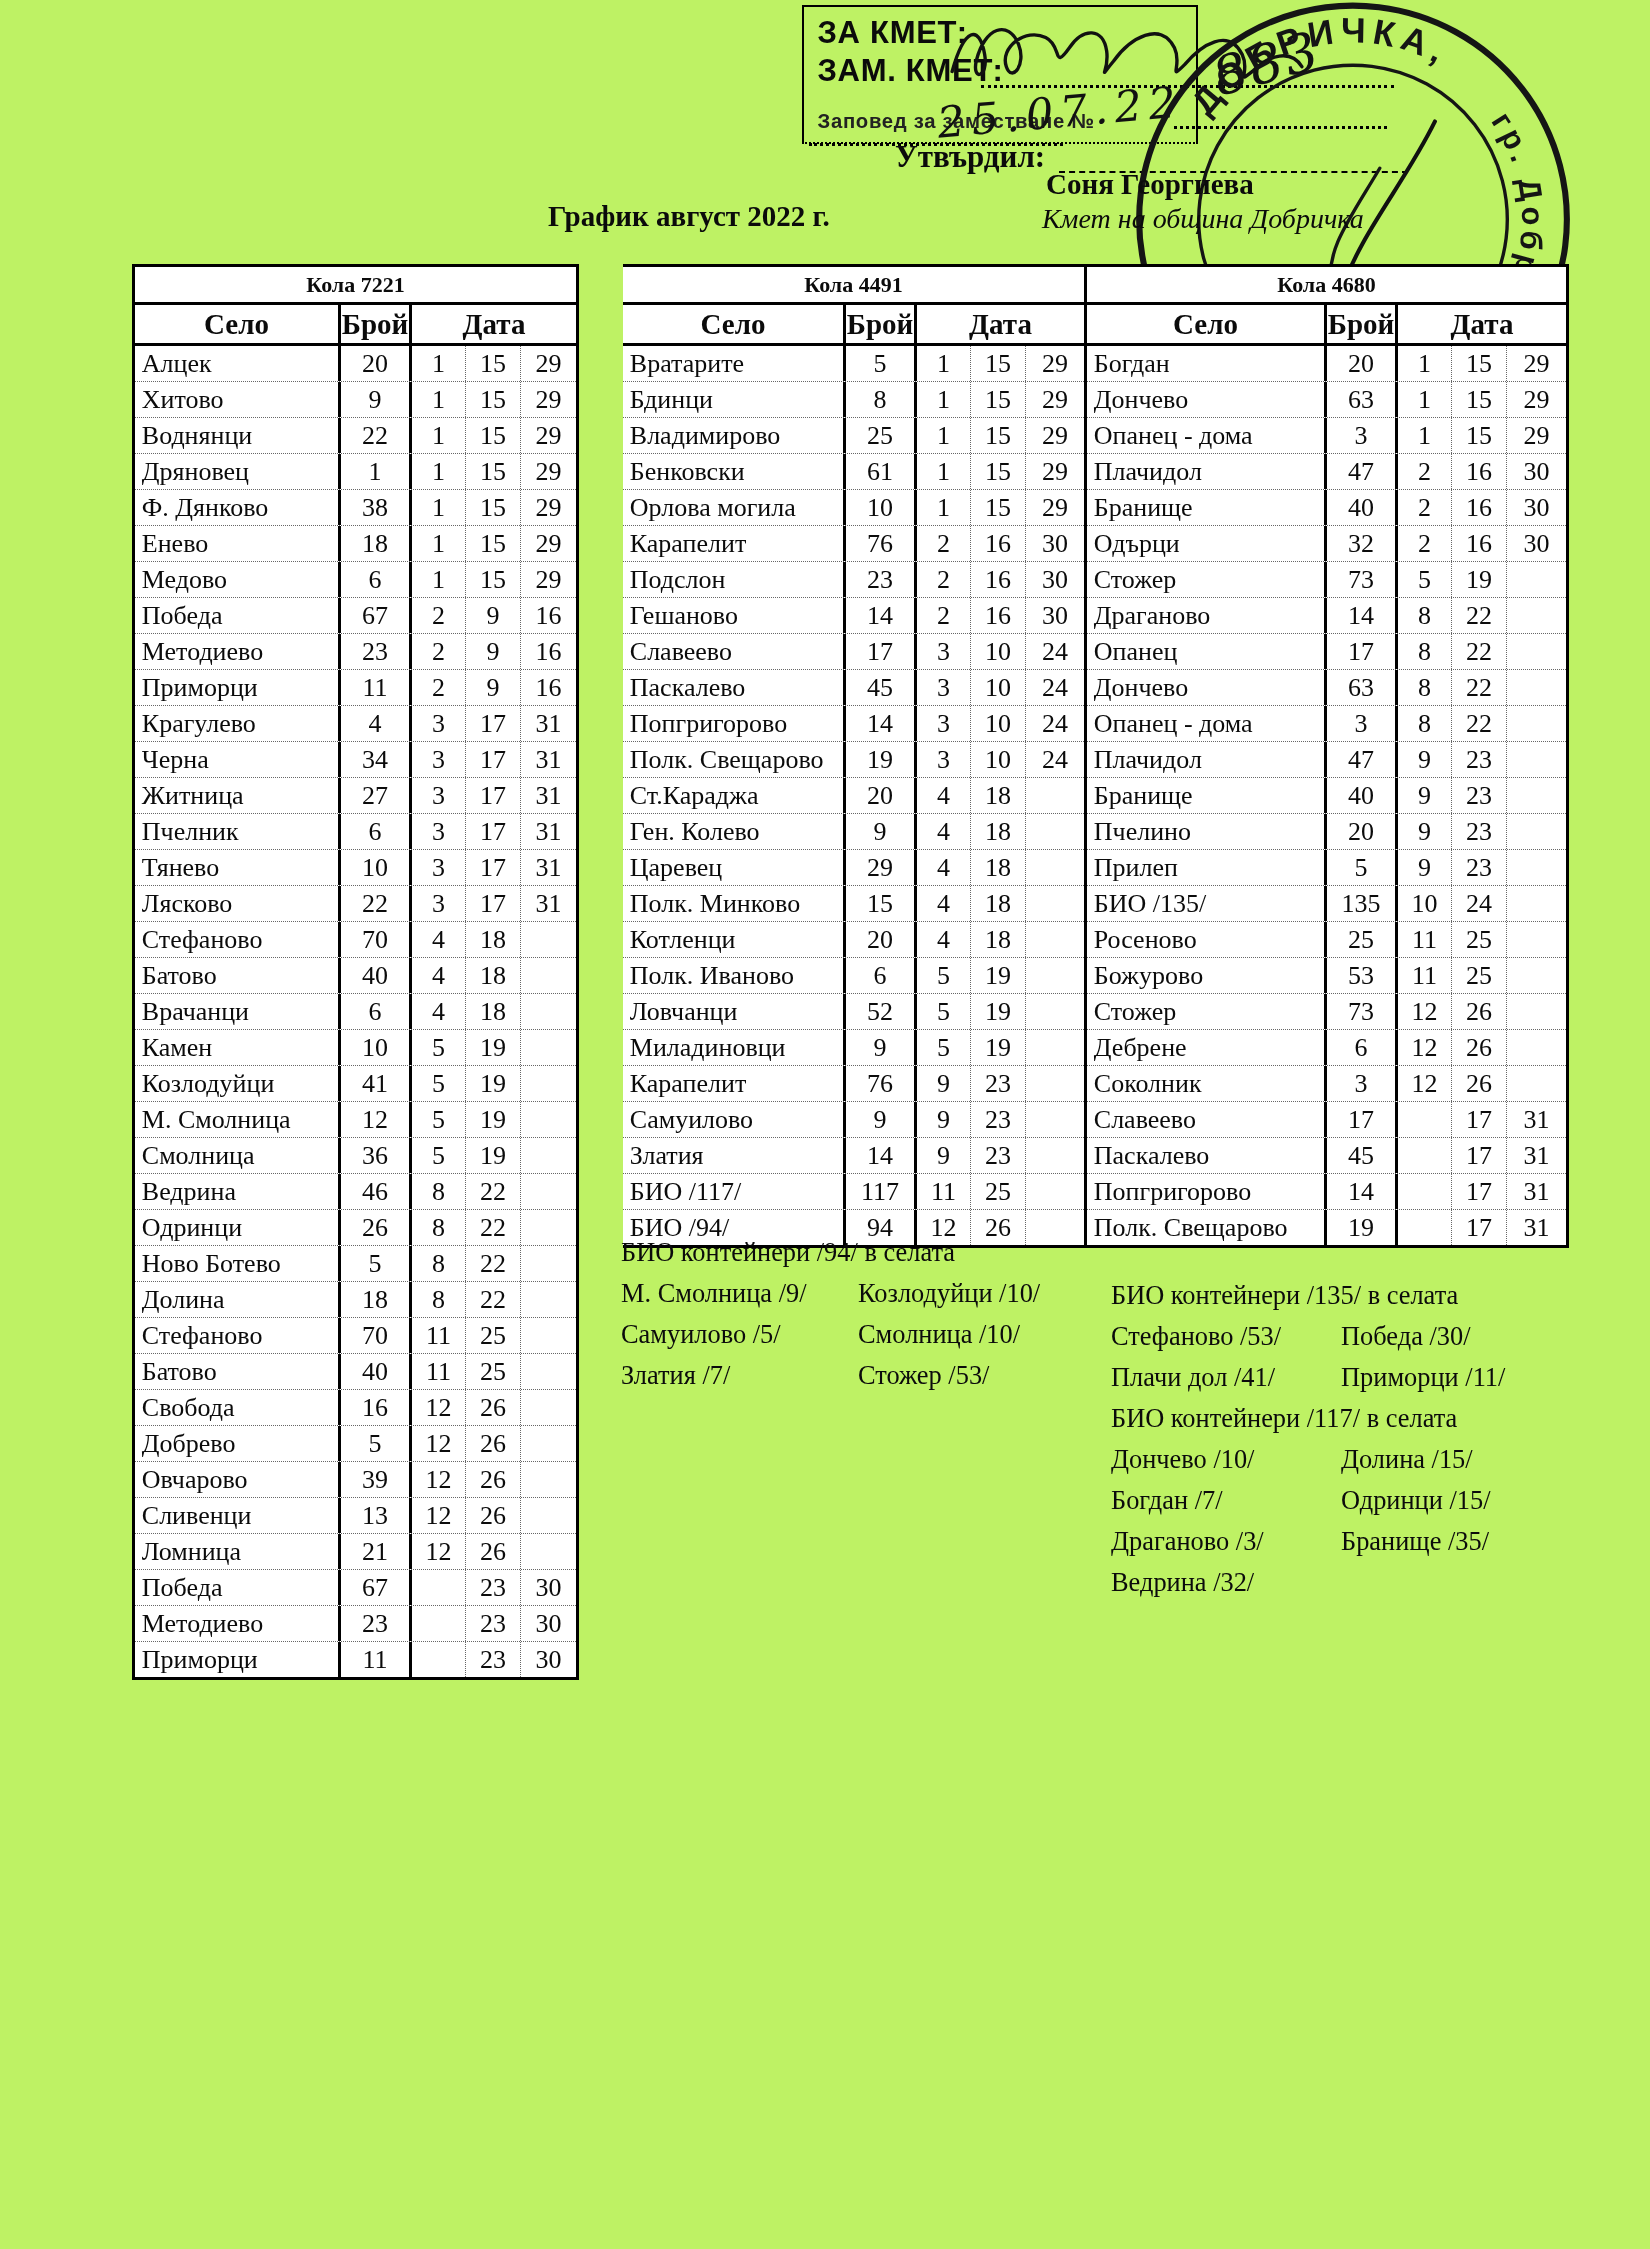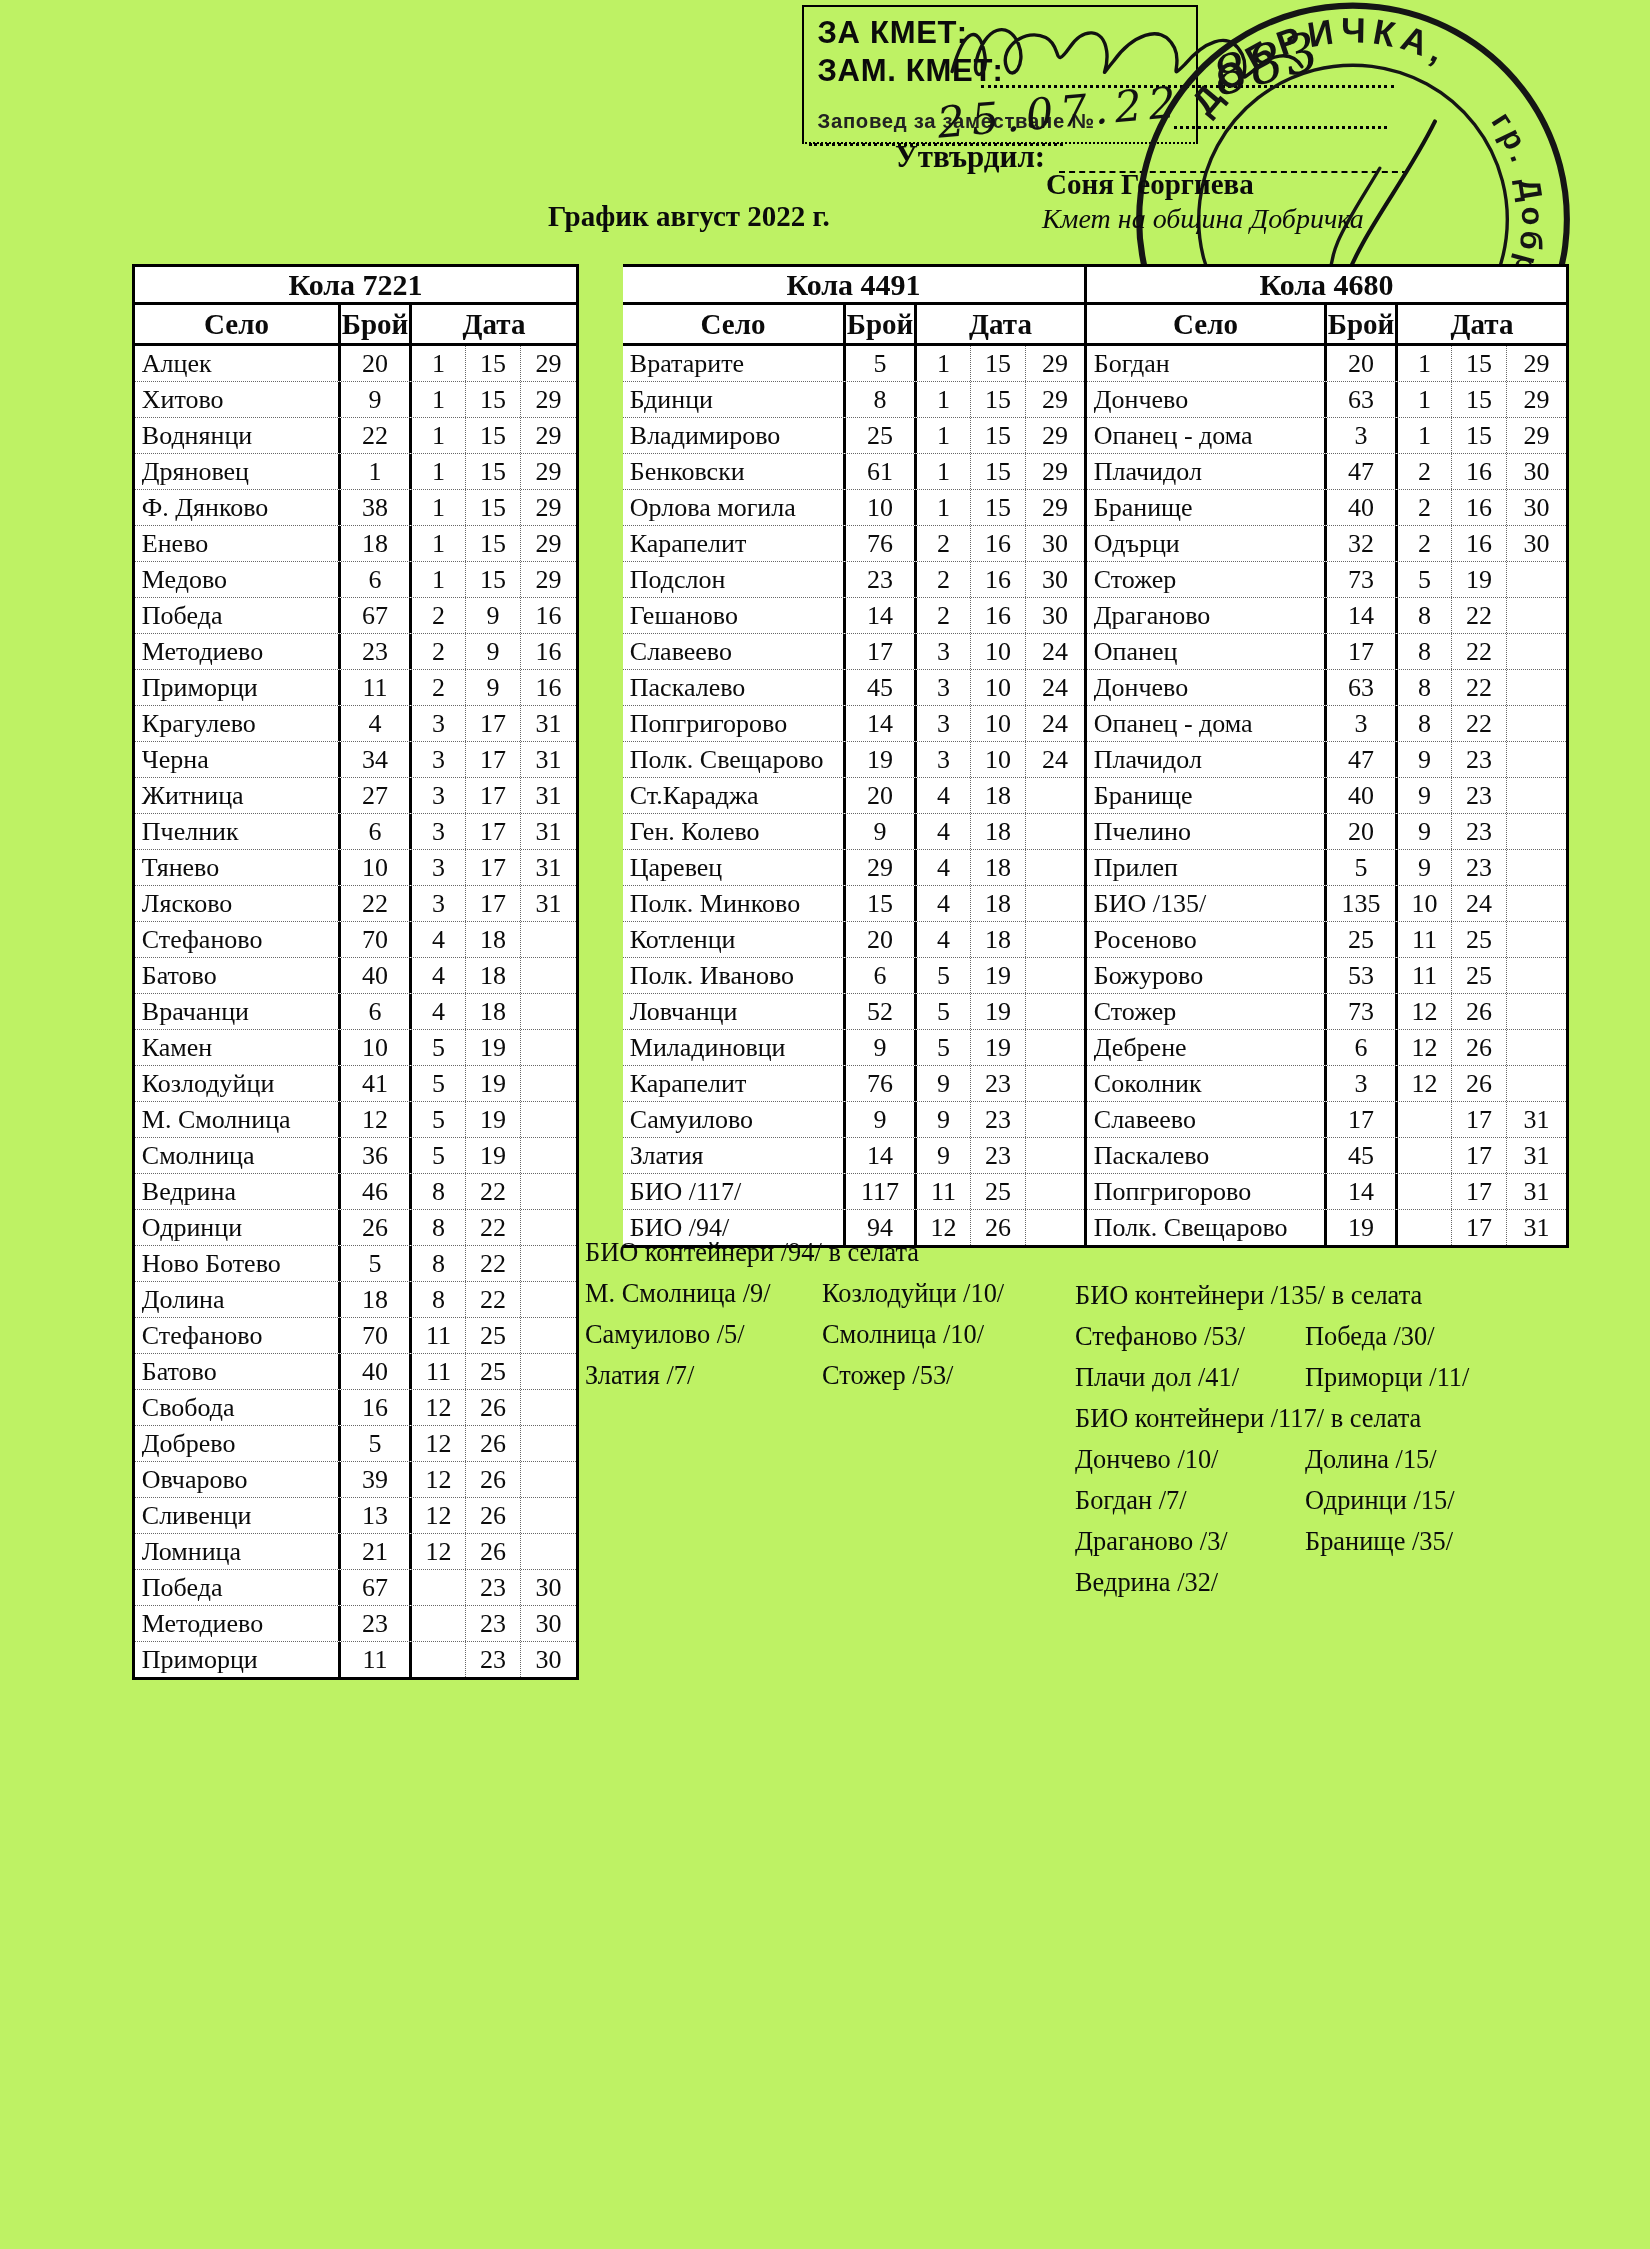--- a/index.html
+++ b/index.html
@@ -34,41 +34,41 @@
   .scrawl-svg{position:absolute;left:1239px;top:102px;}
 
   
   .tables{position:absolute;left:132px;top:264px;display:flex;align-items:flex-start;}
   .car-table{border:3.4px solid #000;box-sizing:border-box;background:#fff;}
   .car-table + .car-table{border-left:none;}
   .t1{width:447px;}
   .t2{width:464px;margin-left:44px;}
   .t3{width:482px;}
   .car-title{height:35px;line-height:35px;border-bottom:3.4px solid #000;
-             text-align:center;font-weight:bold;font-size:30px;}
+             text-align:center;font-weight:bold;font-size:22px;}
   .thead{display:flex;height:38px;line-height:38px;border-bottom:3.4px solid #000;
          font-weight:bold;font-size:29px;}
   .trow{display:flex;height:35px;line-height:35px;border-bottom:1.4px dotted #666;font-size:26px;}
   .trow:last-child{border-bottom:none;}
   .ch,.cell{box-sizing:border-box;white-space:nowrap;overflow:hidden;}
   .v{border-right:3.4px solid #000;}
   .t1 .v{width:206px;} .t2 .v{width:223px;} .t3 .v{width:240px;}
   .ch.v{text-align:center;}
   .cell.v{padding-left:6.8px;}
   .c{width:71px;border-right:3.4px solid #000;text-align:center;}
   .d{flex:1;text-align:center;}
   .d1{width:54px;text-align:center;border-right:1.4px dotted #666;}
   .d2{width:55px;text-align:center;border-right:1.4px dotted #666;}
   .d3{flex:1;text-align:center;}
 
   
   .notes{position:absolute;font-size:26.4px;}
   .notes-4491{left:585px;top:1233px;width:458px;}
   .notes-4680{left:1075px;top:1276px;width:474px;}
-  .note-line{display:flex;height:41px;line-height:38px;white-space:nowrap;}
+  .note-line{display:flex;height:41px;line-height:38px;white-space:nowrap;margin-left:36px;}
   .notes-4491 .nc0{width:237px;} .notes-4680 .nc0{width:230px;}
   .nc1{flex:1;}
 
   .executors{position:absolute;left:581px;top:1477px;font-size:26.4px;}
   .exec-label,.exec-name{height:40px;line-height:38px;white-space:nowrap;}
 </style>
 </head>
 <body>
 
 <div class="page">

